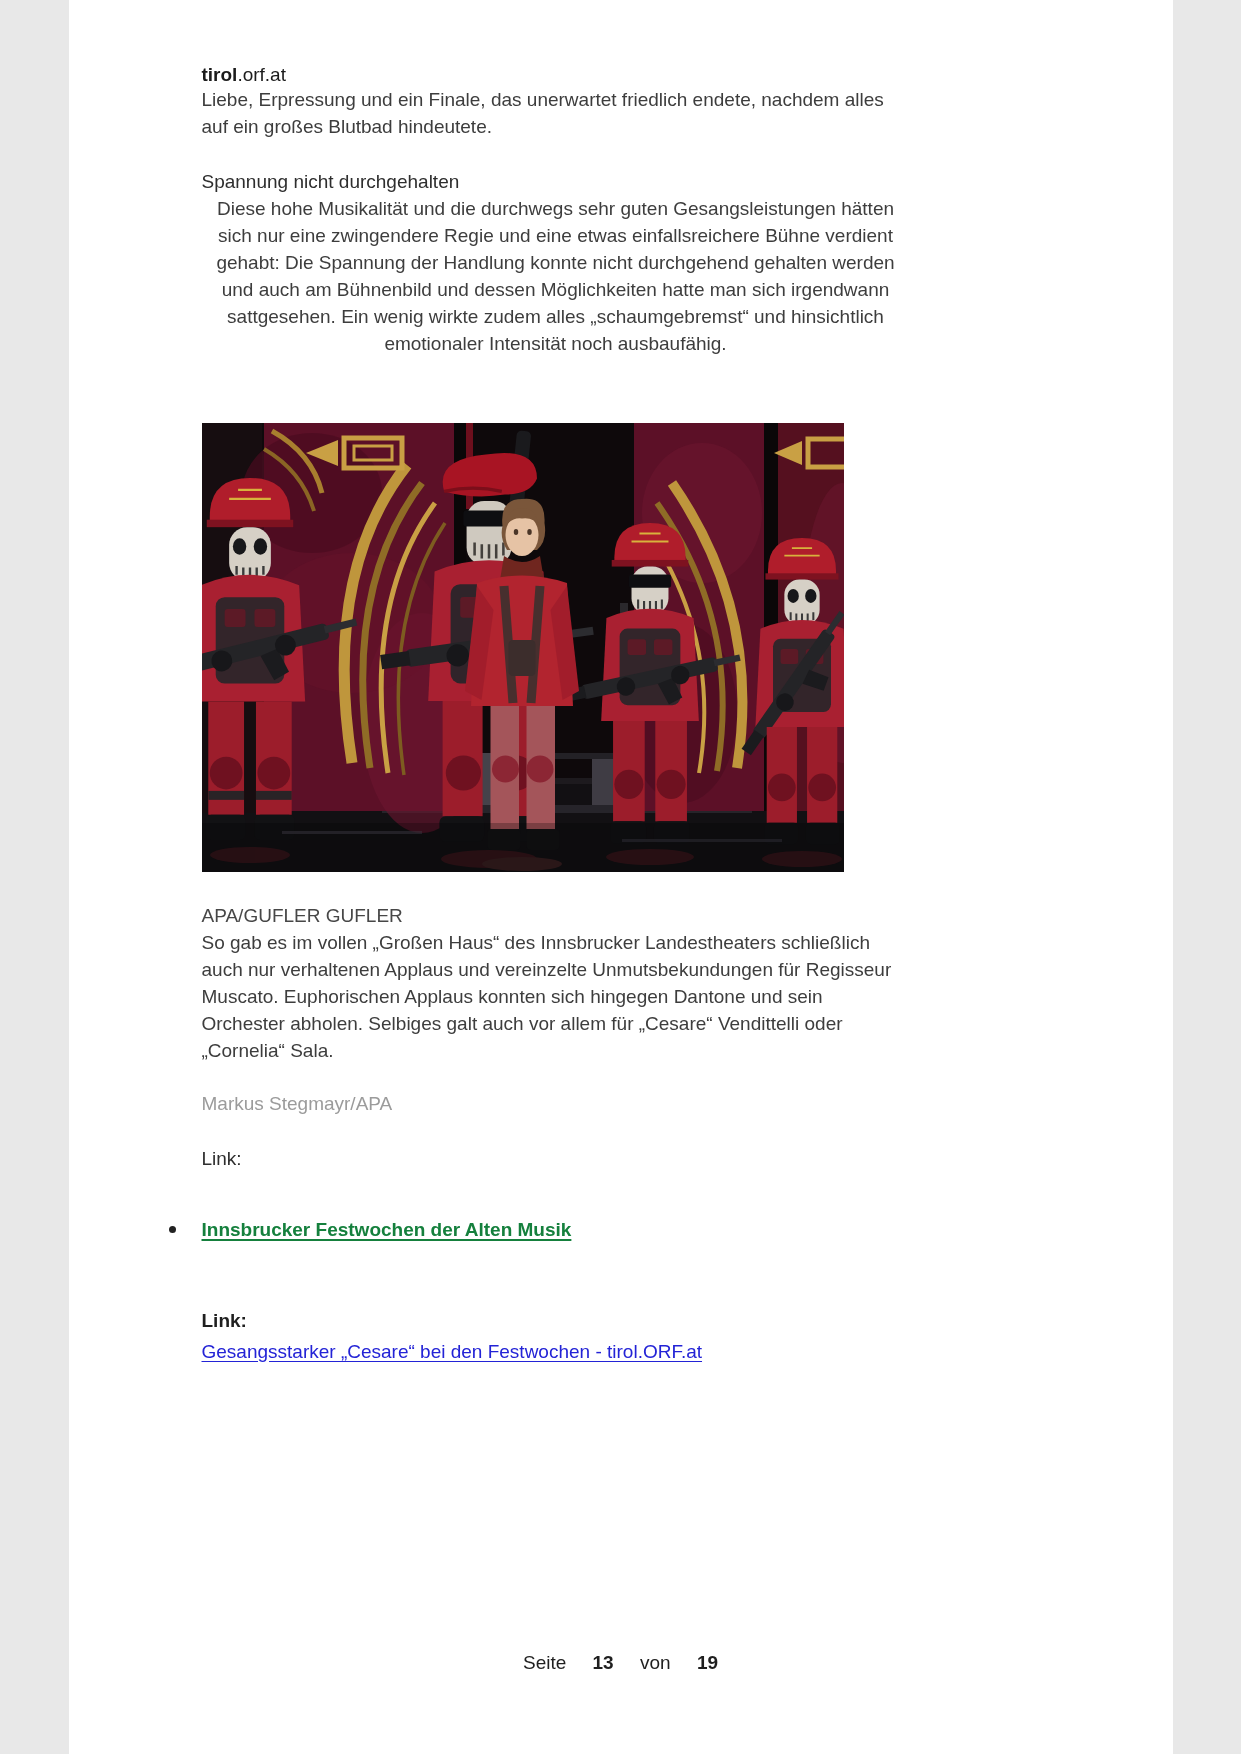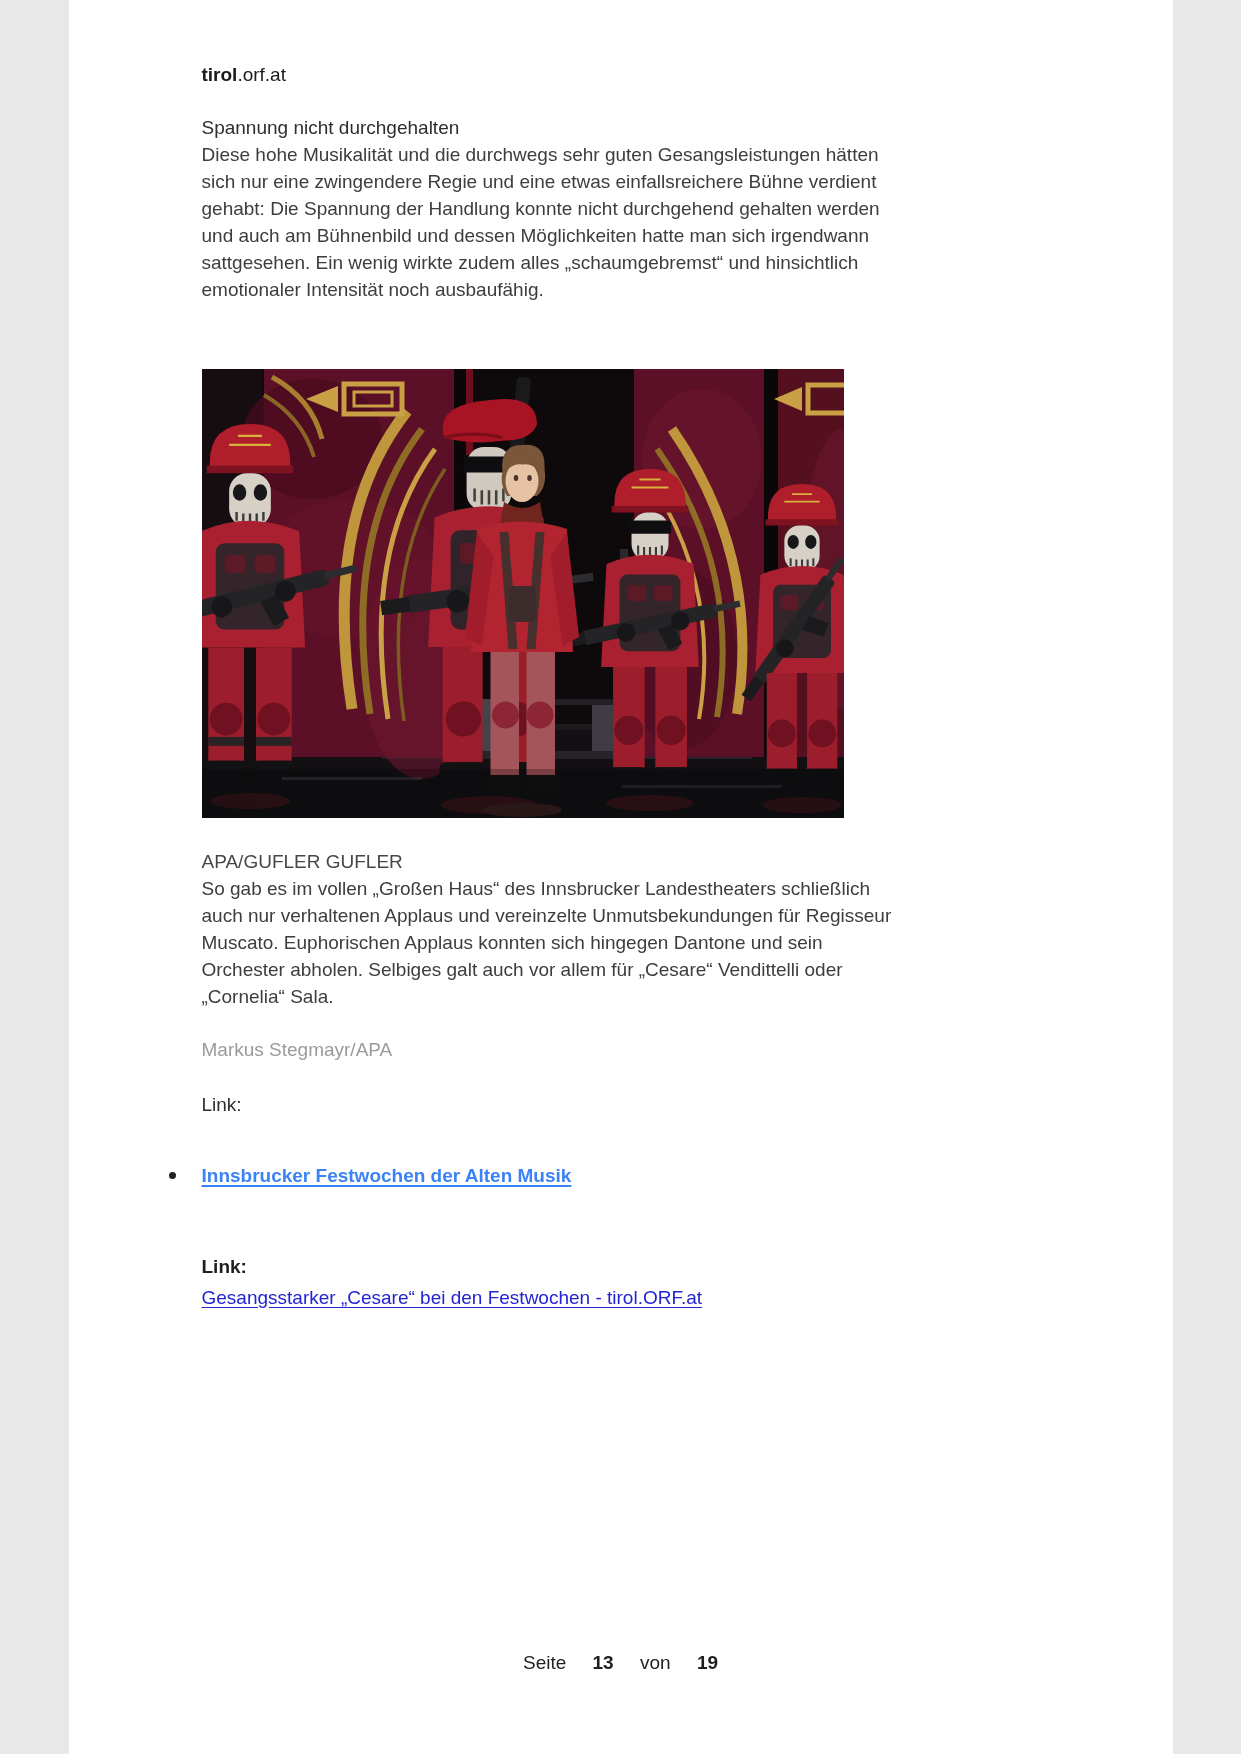--- a/index.html
+++ b/index.html
@@ -11,31 +11,31 @@
     font-family:"Liberation Sans","DejaVu Sans",sans-serif;
     color:#3d3d3d;
     overflow:hidden;
   }
   .content{padding:0 263px 0 133px;}
   .brand{padding-top:64px;font-size:19px;color:#1b1b1b;}
   .brand .b{font-weight:bold;}
   p.body-text{font-size:19px;line-height:27px;margin:0;}
   .para1{margin-top:118px;}
   .subhead{margin-top:28px;font-size:19px;line-height:27px;color:#2e2e2e;}
-  .para2{margin-top:20px;}
+  .para2{margin-top:20px;text-align:center;}
   .photo-wrap{margin-top:66px;width:642px;height:449px;}
   .photo-wrap svg{display:block;}
   .credit{margin-top:30px;font-size:19px;line-height:27px;color:#474747;}
   .para3{margin-top:24px;}
   .author{margin-top:26px;font-size:19px;line-height:27px;color:#9b9b9b;}
   .link-label{margin-top:28px;font-size:19px;line-height:27px;color:#2e2e2e;}
   .bullet-row{position:relative;margin-top:44px;font-size:19px;line-height:27px;}
   .bullet-dot{position:absolute;left:-33px;top:10px;width:7px;height:7px;border-radius:50%;background:#222;}
   .bullet-link{
-    color:#3b82f6;font-weight:bold;text-decoration:underline;
+    color:#15803d;font-weight:bold;text-decoration:underline;
     text-decoration-thickness:2px;text-underline-offset:3px;cursor:pointer;
   }
   .link-label2{margin-top:64px;font-size:19px;line-height:27px;font-weight:bold;color:#1f1f1f;}
   .bottom-link-row{margin-top:4px;font-size:19px;line-height:27px;}
   .article-link{color:#2323d6;text-decoration:underline;text-underline-offset:3px;cursor:pointer;}
   .page-footer{
     position:absolute;left:0;bottom:80px;width:100%;
     text-align:center;font-size:19px;color:#1f1f1f;
   }
   .page-footer .num{font-weight:bold;}
@@ -45,20 +45,21 @@
 </head>
 <body>
 
 <div class="page">
   <div class="content">
 
     <div class="brand">
       <span class="b">tirol</span><span>.orf.at</span>
     </div>
 
+    <p class="body-text para1">Liebe, Erpressung und ein Finale, das unerwartet friedlich endete, nachdem alles auf ein großes Blutbad hindeutete.</p>
 
     <div class="subhead">Spannung nicht durchgehalten</div>
 
     <p class="body-text para2">Diese hohe Musikalität und die durchwegs sehr guten Gesangsleistungen hätten sich nur eine zwingendere Regie und eine etwas einfallsreichere Bühne verdient gehabt: Die Spannung der Handlung konnte nicht durchgehend gehalten werden und auch am Bühnenbild und dessen Möglichkeiten hatte man sich irgendwann sattgesehen. Ein wenig wirkte zudem alles „schaumgebremst“ und hinsichtlich emotionaler Intensität noch ausbaufähig.</p>
 
     <div class="photo-wrap">
 
       <svg viewBox="0 0 642 449" width="642" height="449">
         <rect width="642" height="449" fill="#0e090b"></rect>
 

